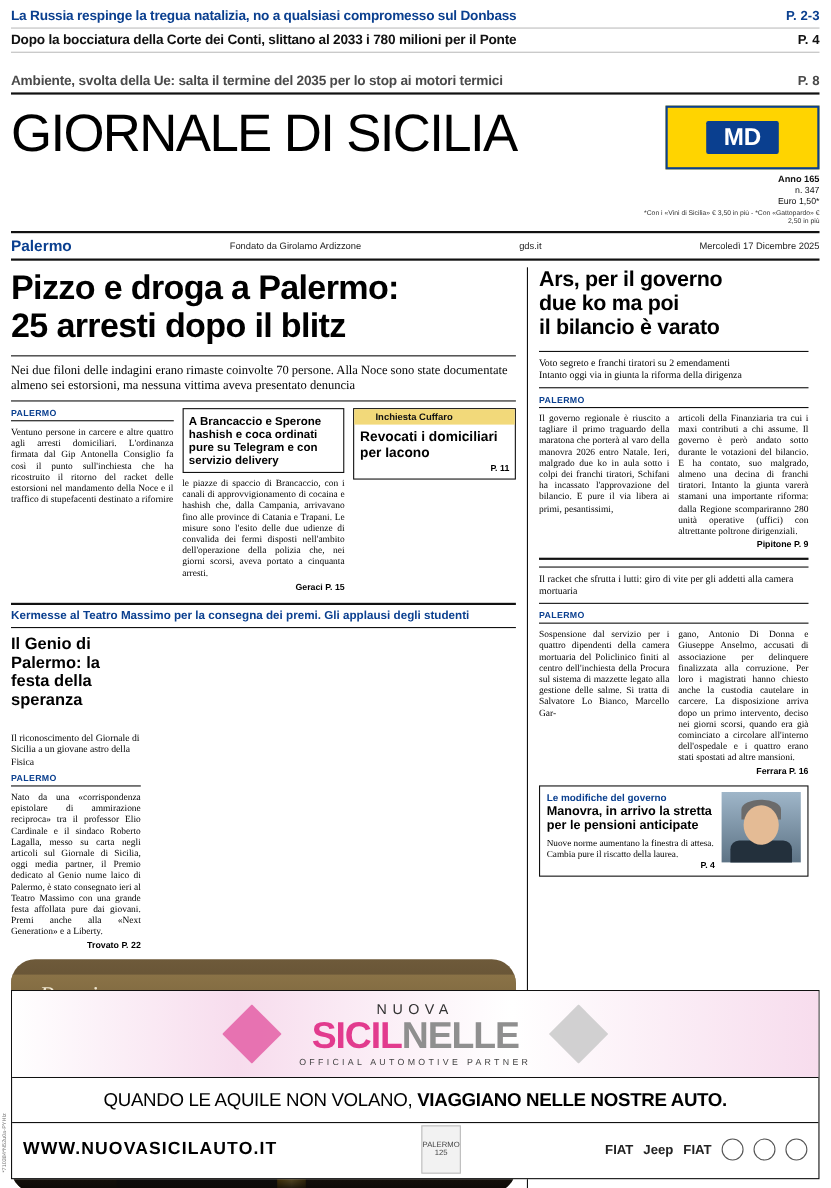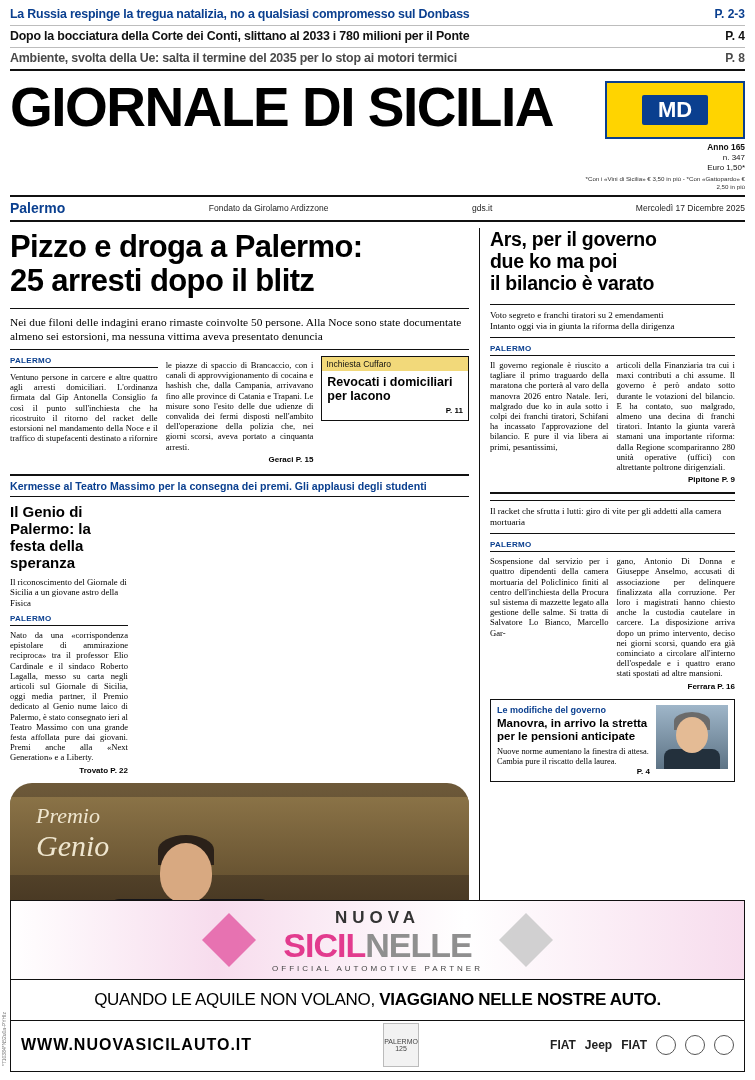--- a/index.html
+++ b/index.html
@@ -10,32 +10,32 @@
     font-family: "Liberation Serif", serif;
     color:#000;
     overflow:hidden;
   }
   .page { width:755px; height:1080px; position:relative; }
 
   
   .teasers { padding: 4px 10px 0 10px; }
   .teaser { display:flex; align-items:center; justify-content:space-between;
             border-bottom:1px solid #bdbdbd; padding:3px 0 4px 0; }
-  .teaser:last-child { border-bottom:2px solid #111; }
+  .teaser:last-child { border-bottom:2px solid #111;margin-top:15px; }
   .teaser .txt { font-family:"Liberation Sans", sans-serif; font-weight:bold; font-size:12.4px; letter-spacing:-0.2px; }
   .teaser .pg { font-family:"Liberation Sans", sans-serif; font-weight:bold; font-size:12px; white-space:nowrap; padding-left:8px; }
   .t-blue .txt, .t-blue .pg { color:#0a3f8f; }
   .t-black .txt, .t-black .pg { color:#111; }
   .t-grey .txt, .t-grey .pg { color:#4a4a4a; }
 
   
   .masthead { display:flex; align-items:flex-start; padding: 6px 10px 0 10px; }
   .mast-left { flex:1; }
-  .mast-title { font-family:"Liberation Sans", sans-serif; font-weight:bold;
-                font-size:55px; line-height:60px; letter-spacing:-1.5px;
+  .mast-title { font-family:"Liberation Sans", sans-serif; font-weight:normal;
+                font-size:48px; line-height:60px; letter-spacing:-1.5px;
                 transform: scaleX(1.0); white-space:nowrap; }
   .mast-right { width:166px; text-align:right; padding-top:4px;}
   .md-logo { width:140px; height:58px; border:2px solid #0a3f8f; margin-left:auto;
              background:#ffd400; display:flex; align-items:center; justify-content:center;
              position:relative; }
   .md-logo .md-inner { background:#0a3f8f; color:#fff; font-family:"Liberation Sans", sans-serif;
              font-weight:bold; font-size:22px; width:66px; height:30px; display:flex;
              align-items:center; justify-content:center; border-radius:2px;}
   .mast-meta { font-family:"Liberation Sans", sans-serif; font-size:8px; line-height:10px;
                text-align:right; margin-top:3px; color:#111;}
@@ -68,34 +68,34 @@
   .bodytext { font-size:8.6px; line-height:10.2px; text-align:justify; }
   .boxed { border:1px solid #111; padding:5px 5px 4px 5px; }
   .box-title { font-family:"Liberation Sans", sans-serif; font-weight:bold; font-size:10.5px;
                line-height:12px; }
   .byline { font-family:"Liberation Sans", sans-serif; font-weight:bold; font-size:8px;
             text-align:right; margin-top:3px;}
   .byline .pg { font-weight:bold; }
 
   .inchiesta-box { border:1px solid #111; }
   .inchiesta-head { background:#f2d97a; font-family:"Liberation Sans", sans-serif;
-                    font-weight:normal; font-size:8.6px; padding:2px 4px; color:#111; }
+                    font-weight:bold; font-size:8.6px; padding:2px 19px; color:#111; }
   .inchiesta-body { padding:4px 5px 5px 5px; }
   .inchiesta-title { font-family:"Liberation Sans", sans-serif; font-weight:bold;
                      font-size:12.5px; line-height:14px; }
 
   .strip-blue { margin-top:10px; border-top:2px solid #111; border-bottom:1px solid #111;
                 padding:4px 0; color:#0a3f8f; font-family:"Liberation Sans", sans-serif;
                 font-weight:bold; font-size:10.6px; }
 
   .feature { display:flex; gap:8px; margin-top:6px;flex-direction:column; }
   .feature-left { width:118px; }
   .feature-title { font-family:"Liberation Sans", sans-serif; font-weight:bold;
                    font-size:15px; line-height:17px; }
-  .feature-sub { font-size:8.8px; line-height:10.4px; margin-top:6px; }
+  .feature-sub { font-size:8.8px; line-height:10.4px; margin-top:21px; }
   .photo { flex:1; height:212px; position:relative; overflow:hidden;
            background:linear-gradient(180deg,#6e5a3a 0%,#4a3a24 55%,#241c12 100%);border-radius:22px; }
   .photo .banner { position:absolute; left:0; top:14px; width:100%; height:78px;
                    background:linear-gradient(180deg,#8d7548,#6b5633); opacity:.92;}
   .photo .banner-txt { position:absolute; left:26px; top:20px; font-family:"Liberation Serif", serif;
                    font-style:italic; color:#efe6cf; font-size:22px; }
   .photo .banner-txt2 { position:absolute; left:26px; top:46px; font-family:"Liberation Serif", serif;
                    font-style:italic; color:#efe6cf; font-size:30px; }
   .photo .man-head { position:absolute; left:150px; top:60px; width:52px; height:60px;
                    background:#d8a981; border-radius:50% 50% 45% 45%; }
@@ -143,21 +143,21 @@
 
   
   .ad { position:absolute; left:10px; right:10px; bottom:8px; height:172px;
         border:1px solid #111; background:#fff; }
   .ad-top { height:78px; background:linear-gradient(90deg,#ffffff 0%,#f7dced 28%,#ffffff 62%,#f7dced 100%);
             display:flex; align-items:center; justify-content:center; position:relative; }
   .ad-top .mark-l, .ad-top .mark-r { width:54px; height:54px; background:#e45fa6;
             clip-path: polygon(50% 0, 100% 50%, 50% 100%, 0 50%); opacity:.85;}
   .ad-top .mark-r { background:#c9c9c9; }
   .ad-brand { text-align:center; padding:0 16px; }
-  .ad-nuova { font-family:"Liberation Sans", sans-serif; font-weight:bold; font-size:17px;
+  .ad-nuova { font-family:"Liberation Sans", sans-serif; font-weight:normal; font-size:13px;
               letter-spacing:5px; color:#333; }
   .ad-name { font-family:"Liberation Sans", sans-serif; font-weight:bold; font-size:34px;
              letter-spacing:-1px; line-height:34px; }
   .ad-name .pink { color:#e23b8e; }
   .ad-name .grey { color:#8f8f8f; }
   .ad-partner { font-family:"Liberation Sans", sans-serif; font-size:8px; letter-spacing:3px;
                 color:#444; margin-top:2px; }
   .ad-mid { border-top:1px solid #111; border-bottom:1px solid #111; height:42px;
             display:flex; align-items:center; justify-content:center;
             font-family:"Liberation Sans", sans-serif; font-size:17px; letter-spacing:-0.3px; }
@@ -216,28 +216,31 @@
     <div class="founded">Fondato da Girolamo Ardizzone</div>
     <div class="site">gds.it</div>
     <div class="date">Mercoledì 17 Dicembre 2025</div>
   </div>
 
   <div class="body-grid">
 
     <div class="col-left">
       <h1 class="lead" style="white-space:pre-line;">Pizzo e droga a Palermo:
 25 arresti dopo il blitz</h1>
-      <div class="lead-sub">Nei due filoni delle indagini erano rimaste coinvolte 50 persone. Alla Noce sono state documentate almeno sei estorsioni, ma nessuna vittima aveva presentato denuncia</div>
+      <div class="lead-sub">Nei due filoni delle indagini erano rimaste coinvolte 70 persone. Alla Noce sono state documentate almeno sei estorsioni, ma nessuna vittima aveva presentato denuncia</div>
 
       <div class="three">
         <div class="c">
           <div class="kicker">PALERMO</div>
           <div class="bodytext">Ventuno persone in carcere e altre quattro agli arresti domiciliari. L'ordinanza firmata dal Gip Antonella Consiglio fa così il punto sull'inchiesta che ha ricostruito il ritorno del racket delle estorsioni nel mandamento della Noce e il traffico di stupefacenti destinato a rifornire</div>
         </div>
         <div class="c">
+          <div class="boxed">
+            <div class="box-title">A Brancaccio e Sperone hashish e coca ordinati pure su Telegram e con servizio delivery</div>
+          </div>
           <div class="bodytext" style="margin-top:4px;">le piazze di spaccio di Brancaccio, con i canali di approvvigionamento di cocaina e hashish che, dalla Campania, arrivavano fino alle province di Catania e Trapani. Le misure sono l'esito delle due udienze di convalida dei fermi disposti nell'ambito dell'operazione della polizia che, nei giorni scorsi, aveva portato a cinquanta arresti.</div>
           <div class="byline">
             <span>Geraci</span>
             <span class="pg">P. 15</span>
           </div>
         </div>
         <div class="c">
           <div class="inchiesta-box">
             <div class="inchiesta-head">Inchiesta Cuffaro</div>
             <div class="inchiesta-body">

